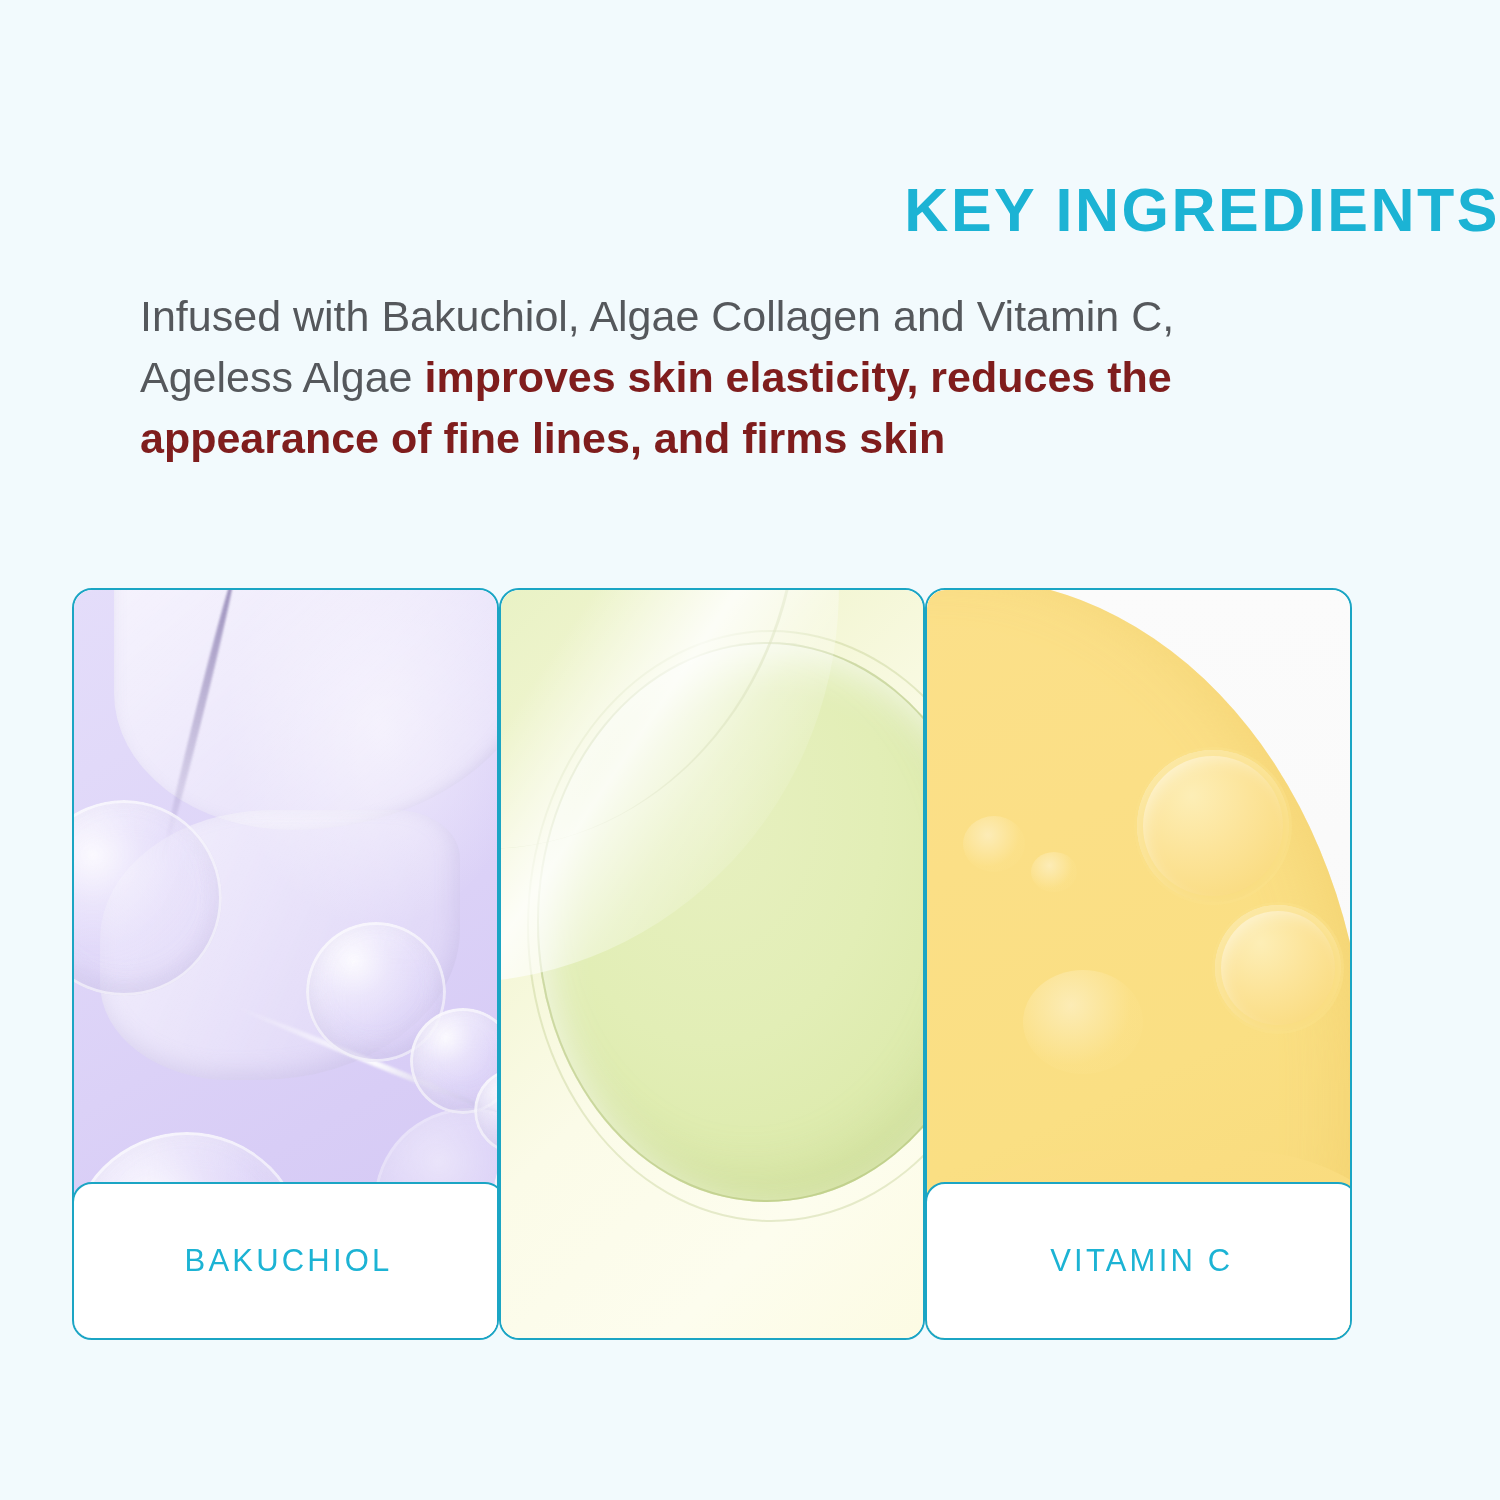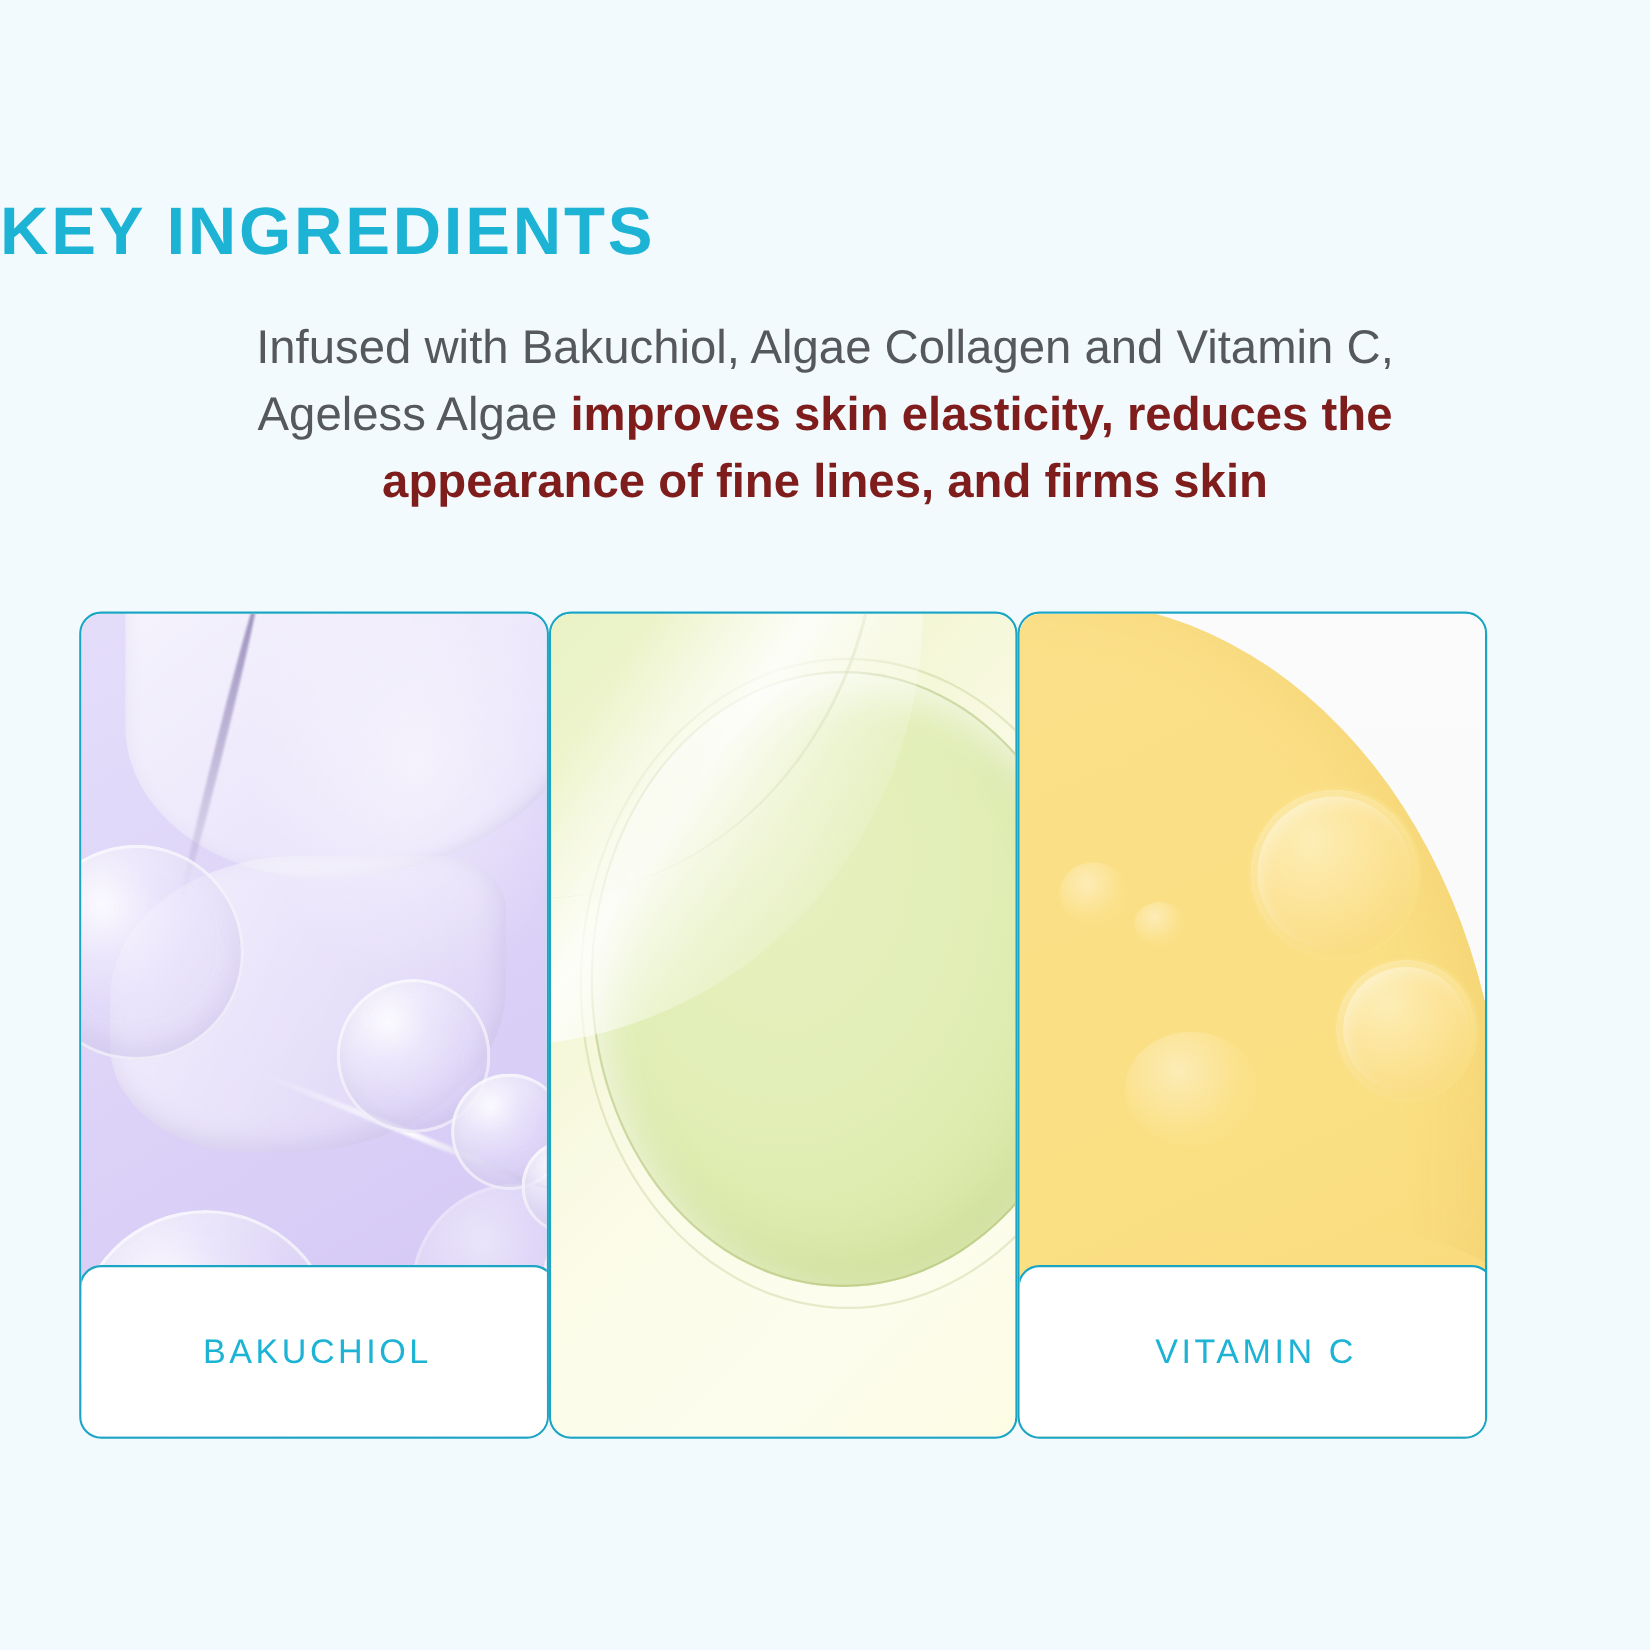--- a/index.html
+++ b/index.html
@@ -21,51 +21,51 @@
     background: #f2fafd;
     box-sizing: border-box;
   }
 
   
   .header {
     position: absolute;
     top: 178px;
     left: 0;
     width: 1500px;
-    text-align: left;
+    text-align: right;
   }
   .headline {
     font-size: 61px;
     font-weight: 700;
     letter-spacing: 2.5px;
     color: #1cb3d4;
     line-height: 1.05;
     margin: 0;
   }
 
   .subhead {
     position: absolute;
     top: 286px;
-    left: 130px;
+    left: 140px;
     width: 1240px;
-    text-align: center;
+    text-align: left;
     font-size: 43px;
     line-height: 1.42;
     color: #55585c;
     font-weight: 400;
   }
   .subhead .hl {
     color: #7f1d1d;
     font-weight: 700;
   }
 
   
   .cards {
     position: absolute;
-    top: 556px;
+    top: 588px;
     left: 72px;
     width: 1280px;
     height: 752px;
     display: flex;
     justify-content: flex-start;
   }
 
   .card {
     position: relative;
     width: 433px;

